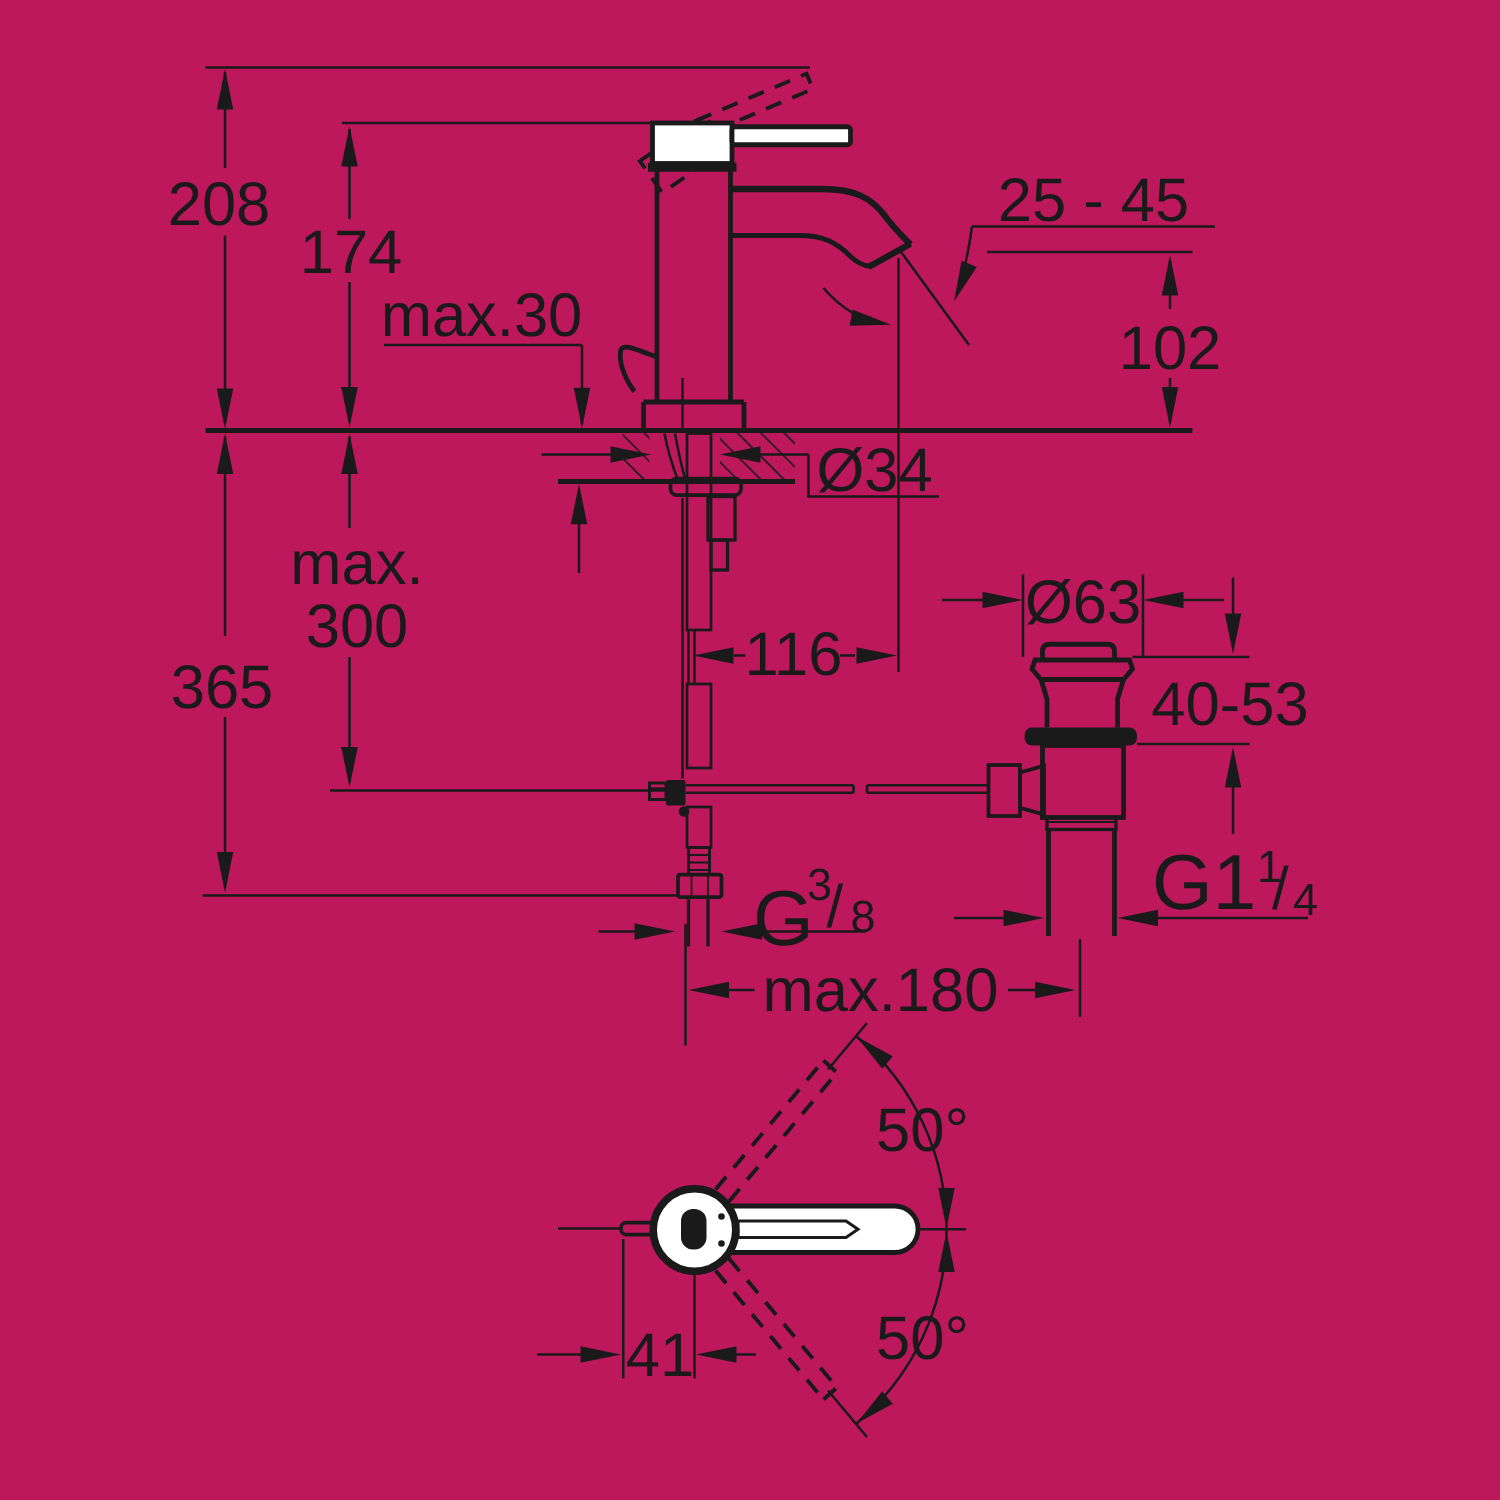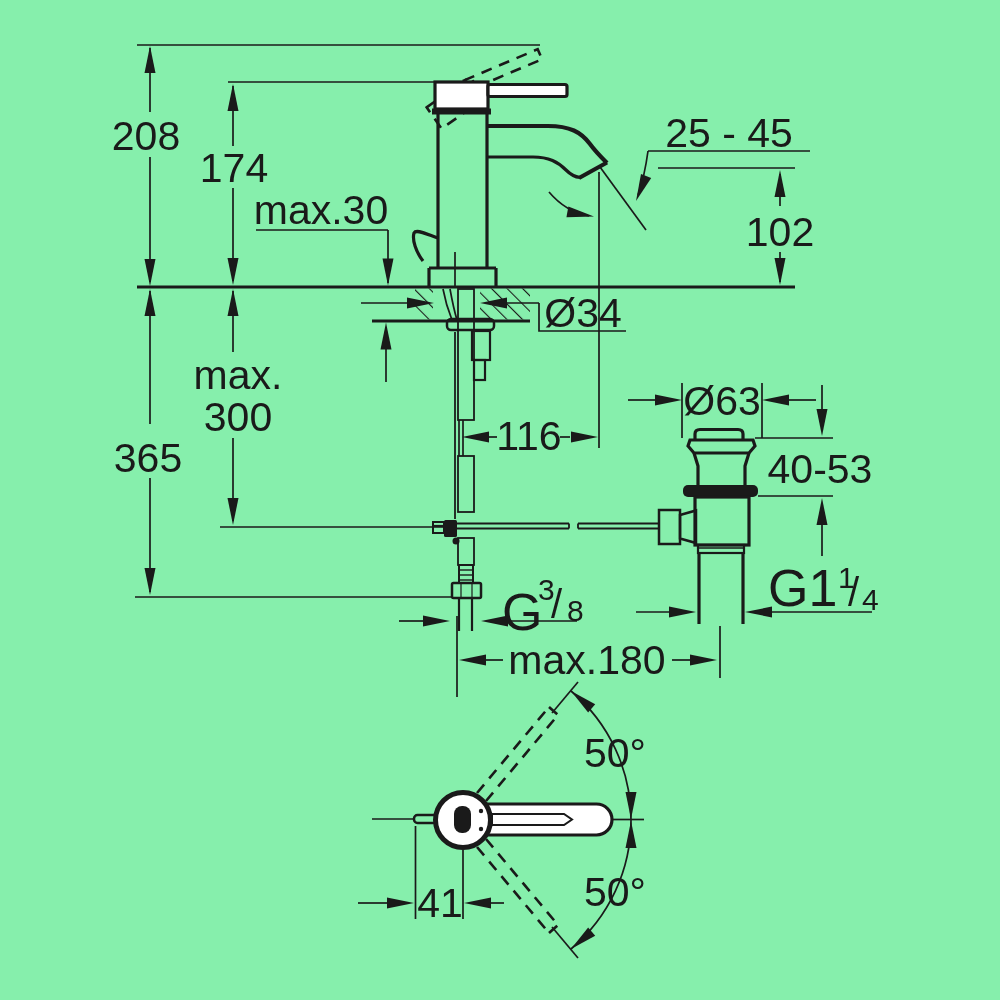--- a/index.html
+++ b/index.html
@@ -1,16 +1,16 @@
 <!DOCTYPE html>
 <html><head>
 <meta charset="utf-8">
 <style>
   html,body{margin:0;padding:0;background:#ffffff;}
-  .canvas{position:relative;width:1000px;height:1000px;background:#86efac;overflow:hidden;
+  .canvas{position:relative;width:1000px;height:1000px;background:#be185d;overflow:hidden;
           font-family:"Liberation Sans",sans-serif;}
   svg{display:block;}
   .ln{stroke:#1a1a1a;fill:none;}
   .thin{stroke-width:1.7px;}
   .obj{stroke-width:3.2px;}
   .obj4{stroke-width:4.2px;}
   .thick{stroke-width:6px;}
   .dash{stroke-dasharray:11 8;stroke-width:2.6px;}
   .ah{fill:#1a1a1a;stroke:none;}
   .blk{fill:#1a1a1a;stroke:none;}

